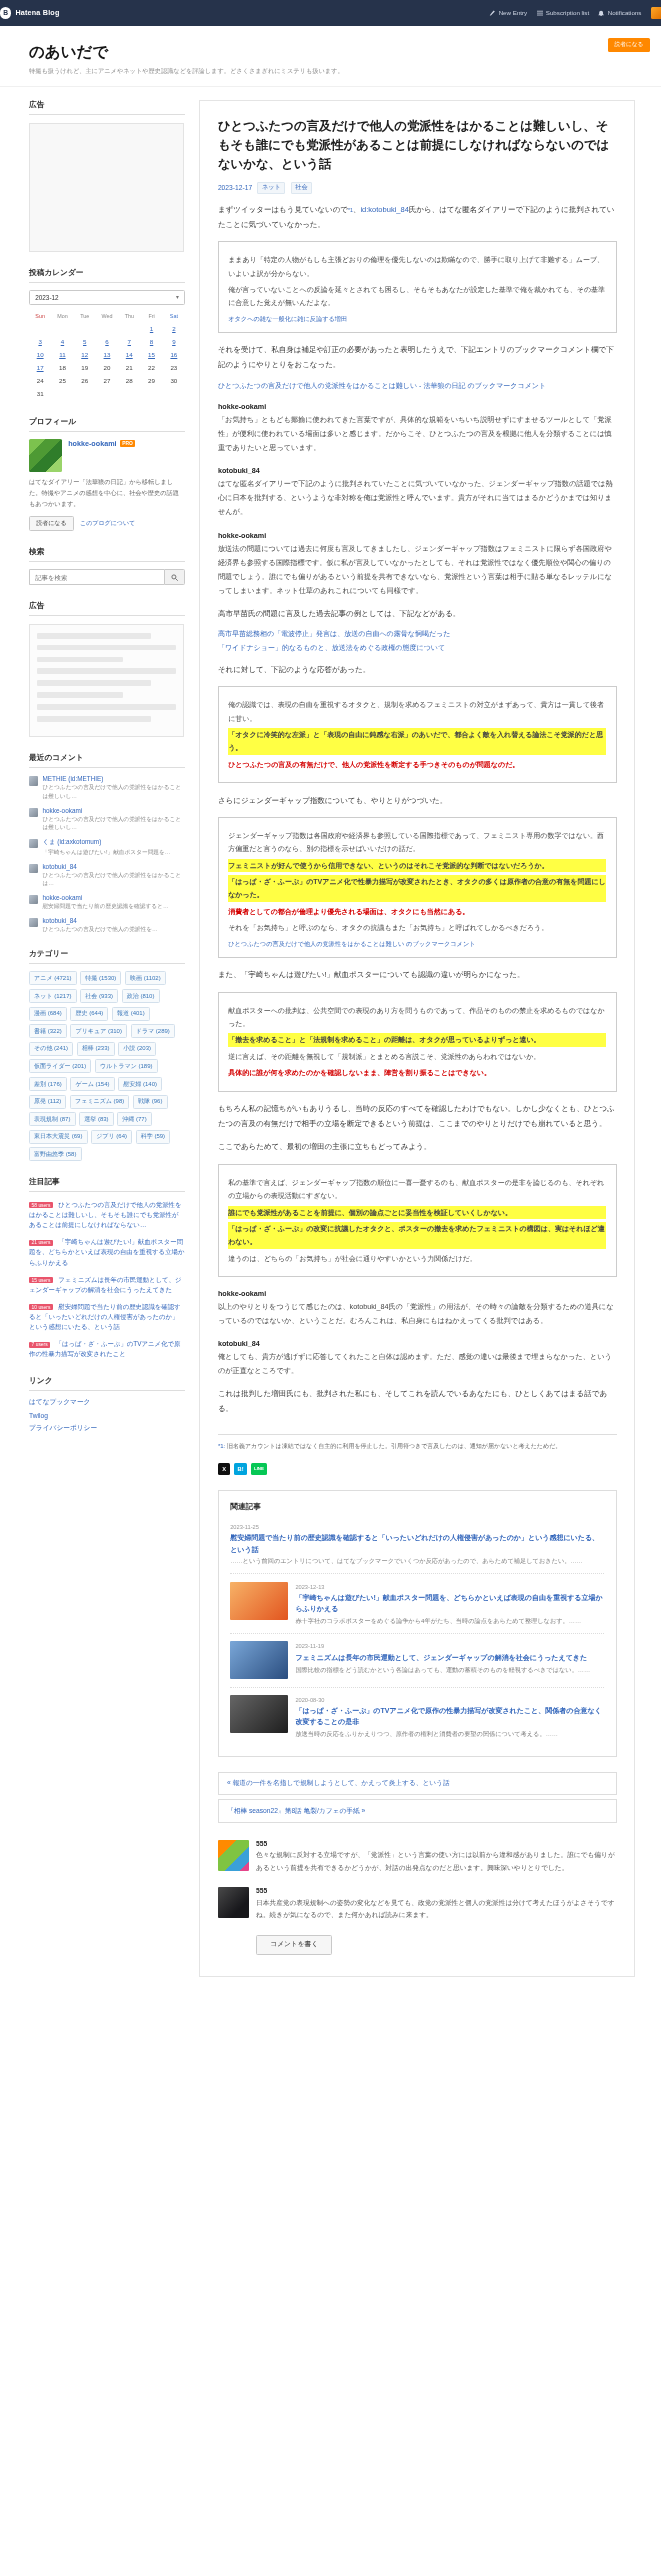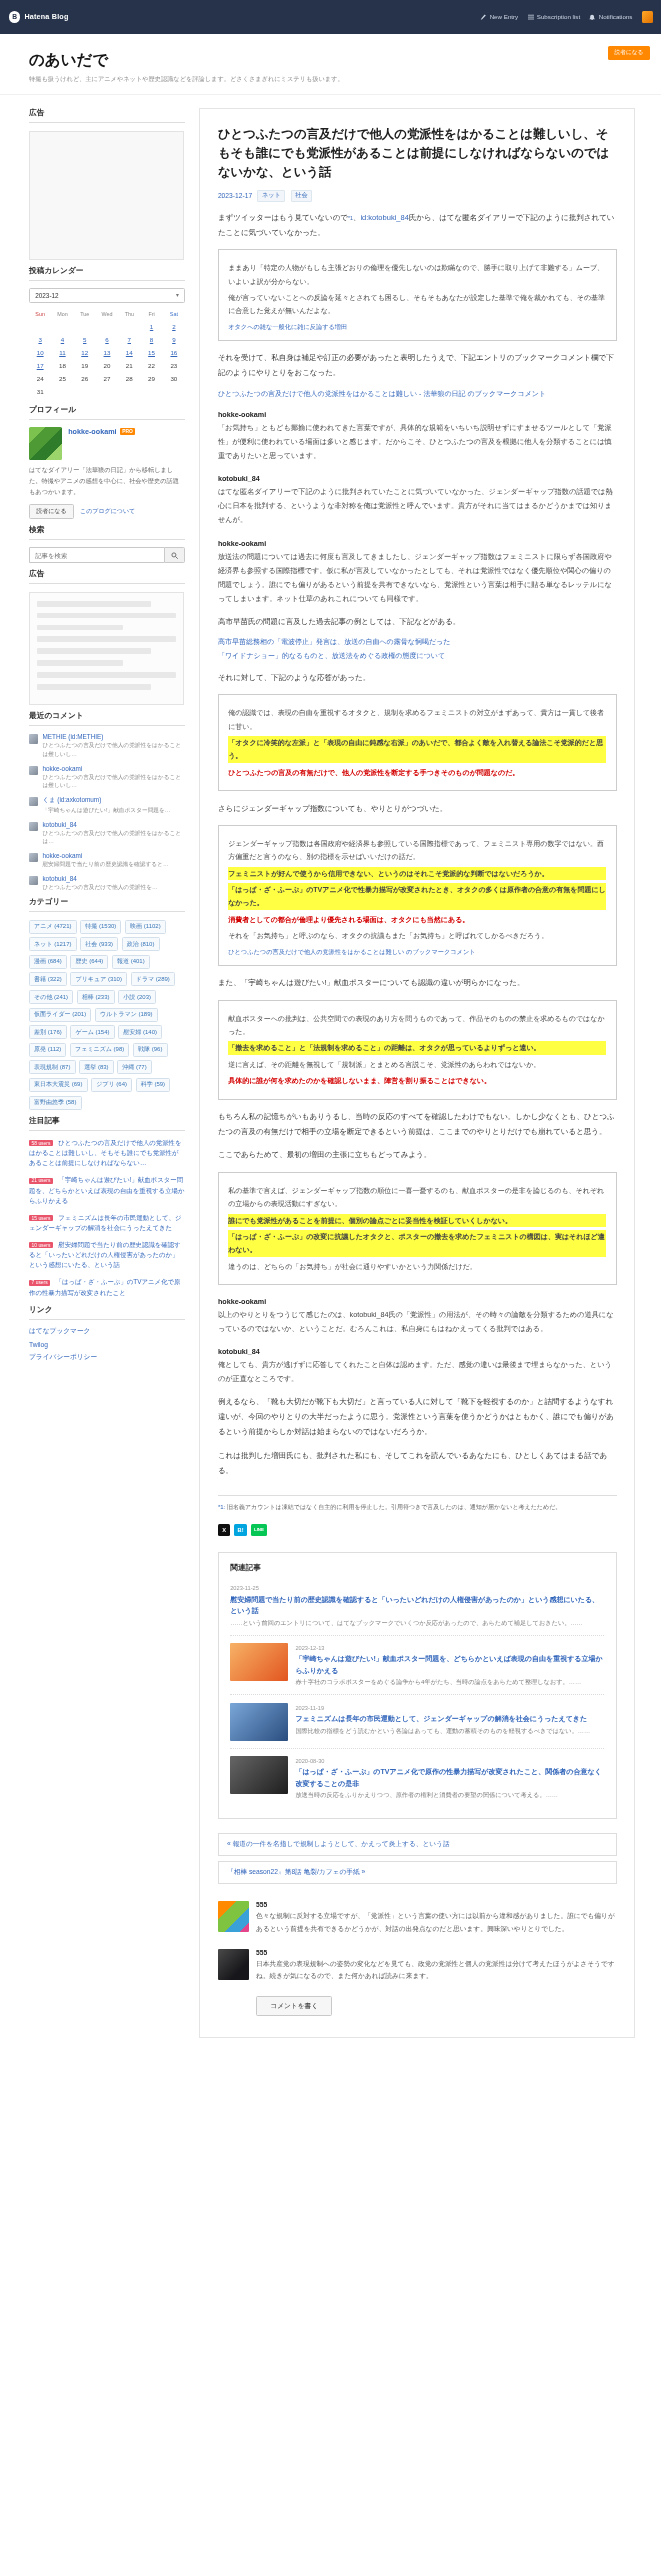--- a/index.html
+++ b/index.html
@@ -1,41 +1,41 @@
 <!DOCTYPE html>
 <html lang="ja" style="font-size:8.2px"><head>
 <meta charset="utf-8">
 <style>
   * { margin:0; padding:0; box-sizing:border-box; }
   body { background:#fff; font-family:"Liberation Sans","DejaVu Sans",sans-serif; color:#333; }
   .page { width:662px; height:3091px; margin:0 auto; background:#fff; overflow:hidden; position:relative; }
 
   
-  .gnav { height:34px; background:#26334b; display:flex; align-items:center; justify-content:space-between; padding:0 9px; }
+  .gnav { height:26px; background:#26334b; display:flex; align-items:center; justify-content:space-between; padding:0 0; }
   .gnav-left { display:flex; align-items:center; gap:4.1px; }
   .logo-circle { width:11.3px; height:11.3px; border-radius:50%; background:#fff; color:#26334b; display:flex; align-items:center; justify-content:center; font-size:6.7px; font-weight:bold; }
   .logo-text { color:#fff; font-size:7.2px; font-weight:bold; text-decoration:none; letter-spacing:0.2px; }
   .gnav-right { display:flex; align-items:center; gap:9.3px; }
   .gnav-item { display:flex; align-items:center; gap:3.1px; color:#cfd6e4; font-size:6.2px; text-decoration:none; cursor:pointer; }
   .gnav-item svg { display:block; }
   .gnav-avatar { width:11.3px; height:11.3px; border-radius:1.5px; background:linear-gradient(135deg,#ffa929,#e07000); display:inline-block; cursor:pointer; }
 
   
   .blog-header { padding:15.5px 29px 10.3px; position:relative; border-bottom:0.5px solid #f0f0f0; }
   .blog-title { font-size:15.5px; font-weight:bold; color:#161616; text-decoration:none; display:inline-block; }
   .blog-desc { margin-top:4.1px; font-size:6.2px; color:#8a8a8a; }
   .subscribe-top { position:absolute; right:12.4px; top:12.4px; background:#ff8800; color:#fff; font-size:5.7px; padding:2.6px 6.2px; border-radius:1.5px; text-decoration:none; cursor:pointer; }
 
   
   .container { display:flex; gap:14.4px; padding:13.4px 27px 0 29px; align-items:flex-start; }
   .sidebar { width:156px; flex:none; }
   .main { flex:1; border:0.5px solid #e4e4e4; background:#fff; padding:15.5px 17.5px 20.6px; }
 
   
-  .module { margin-bottom:6px; }
+  .module { margin-bottom:16px; }
   .module-title { font-size:7.7px; font-weight:bold; color:#333; padding-bottom:4.1px; border-bottom:0.5px solid #ddd; margin-bottom:7.2px; }
   .ad-box { width:155px; height:129px; border:0.5px solid #e3e3e3; background:#f8f8f8; }
   .ad-box2 { width:155px; border:0.5px solid #e3e3e3; background:#fcfcfc; padding:8.2px 7.2px; }
   .ad-line { height:5.7px; background:#e8e8e8; border-radius:1px; margin-bottom:6.2px; }
   .ad-line.short { width:62%; }
   .ad-line.mid { width:82%; }
 
   .fake-select { border:0.5px solid #c9c9c9; border-radius:1.5px; background:#fff; padding:3.1px 5.2px; font-size:6.4px; color:#333; display:flex; justify-content:space-between; align-items:center; cursor:pointer; margin-bottom:5.2px; }
   .caret { color:#777; font-size:5.7px; }
   .cal-head, .cal-grid { display:grid; grid-template-columns:repeat(7,1fr); text-align:center; }
@@ -516,21 +516,20 @@
                 <p class="conv-name">hokke-ookami</p>
                 <p class="conv-text">以上のやりとりをつうじて感じたのは、kotobuki_84氏の「党派性」の用法が、その時々の論敵を分類するための道具になっているのではないか、ということだ。むろんこれは、私自身にもはねかえってくる批判ではある。</p>
               </div>
 
               <div class="conv-item">
                 <p class="conv-name">kotobuki_84</p>
                 <p class="conv-text">俺としても、貴方が逃げずに応答してくれたこと自体は認めます。ただ、感覚の違いは最後まで埋まらなかった、というのが正直なところです。</p>
               </div>
             </div>
 
-          <p class="text">例えるなら、「靴も大切だが靴下も大切だ」と言っている人に対して「靴下を軽視するのか」と詰問するようなすれ違いが、今回のやりとりの大半だったように思う。党派性という言葉を使うかどうかはともかく、誰にでも偏りがあるという前提からしか対話は始まらないのではないだろうか。</p>
           <p class="text">これは批判した増田氏にも、批判された私にも、そしてこれを読んでいるあなたにも、ひとしくあてはまる話である。</p>
 
           <div class="footnote">
             <a>*1:</a>
             <span>旧名義アカウントは凍結ではなく自主的に利用を停止した。引用符つきで言及したのは、通知が届かないと考えたためだ。</span>
           </div>
         </div>
 
         <div class="share-row">
           <span class="share-btn share-x">X</span>

